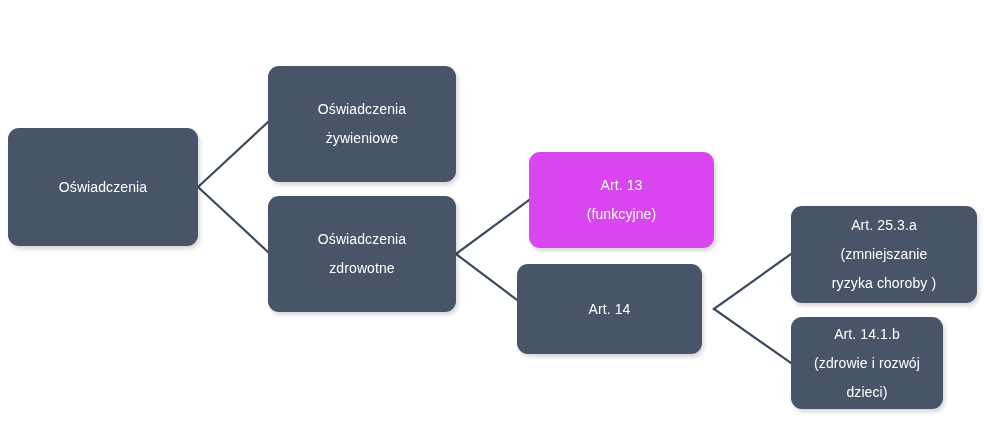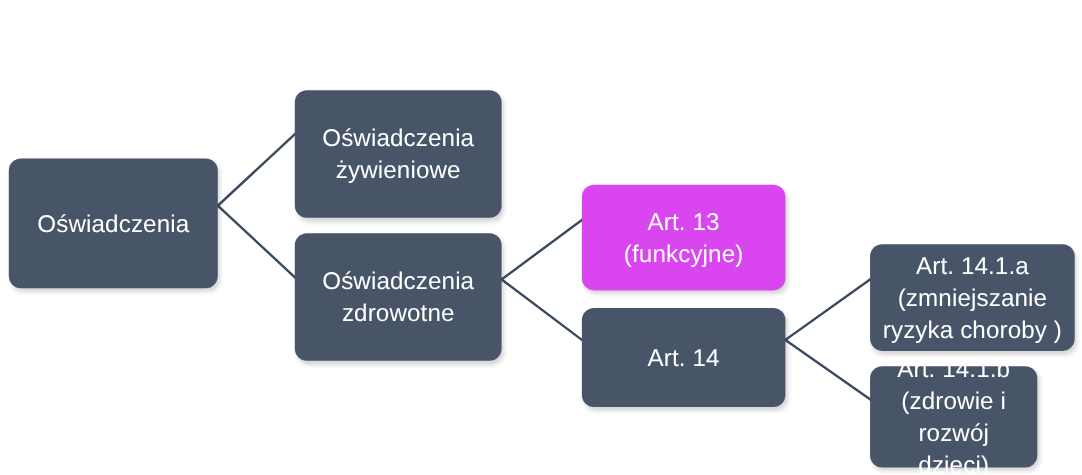--- a/index.html
+++ b/index.html
@@ -27,38 +27,37 @@
     position: absolute;
     box-sizing: border-box;
     background: #485569;
     border-radius: 11px;
     box-shadow: 2px 3px 4px rgba(0,0,0,0.16);
     display: flex;
     align-items: center;
     justify-content: center;
     text-align: center;
     color: #ffffff;
-    font-size: 22px;
+    font-size: 14px;
     line-height: 29px;
     letter-spacing: 0.1px;
     z-index: 2;
-    margin-top: 16px;
   }
   .node .node-label {
     display: block;
     width: 100%;
     padding: 0 6px;
     box-sizing: border-box;
     white-space: pre-line;
   }
   #n-root      { left: 8px;   top: 128px; width: 190px; height: 118px; }
   #n-zywien    { left: 268px; top: 66px;  width: 188px; height: 116px; }
   #n-zdrow     { left: 268px; top: 196px; width: 188px; height: 116px; }
   #n-art13     { left: 529px; top: 152px; width: 185px; height: 96px;  }
-  #n-art14     { left: 529px; top: 264px; width: 185px; height: 90px;  }
+  #n-art14     { left: 517px; top: 264px; width: 185px; height: 90px;  }
   #n-art14a    { left: 791px; top: 206px; width: 186px; height: 97px;  }
   #n-art14b    { left: 791px; top: 317px; width: 152px; height: 92px;  }
 </style>
 </head>
 <body>
 
 <div id="canvas" style="background: rgb(255, 255, 255);">
 
   <svg id="connectors" viewBox="0 0 984 432" width="984" height="432" xmlns="http://www.w3.org/2000/svg">
     <g stroke="#3b4a5e" stroke-width="2.2" fill="none" stroke-linecap="square">
@@ -88,21 +87,21 @@
   <div class="node" id="n-art13" style="background: #d946ef; color: rgb(255, 255, 255);">
     <span class="node-label">Art. 13
 (funkcyjne)</span>
   </div>
 
   <div class="node" id="n-art14" style="background: rgb(72, 85, 105); color: rgb(255, 255, 255);">
     <span class="node-label">Art. 14</span>
   </div>
 
   <div class="node" id="n-art14a" style="background: rgb(72, 85, 105); color: rgb(255, 255, 255);">
-    <span class="node-label">Art. 14.1.a
+    <span class="node-label">Art. 25.3.a
 (zmniejszanie
 ryzyka choroby )</span>
   </div>
 
   <div class="node" id="n-art14b" style="background: rgb(72, 85, 105); color: rgb(255, 255, 255);">
     <span class="node-label">Art. 14.1.b
 (zdrowie i rozwój
 dzieci)</span>
   </div>
 

